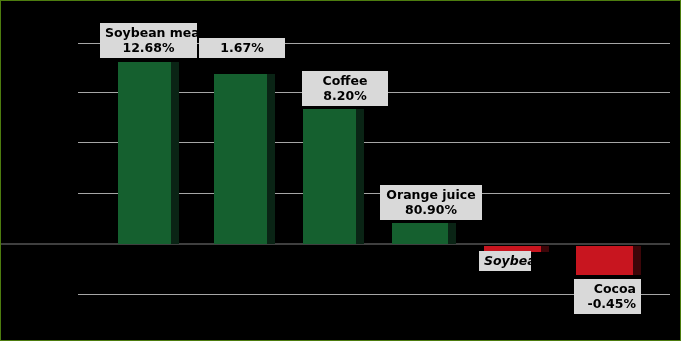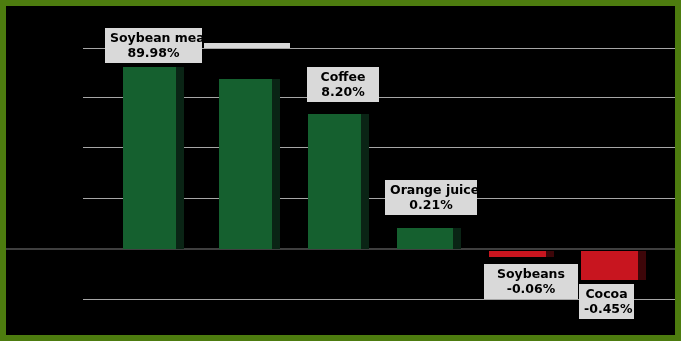--- a/index.html
+++ b/index.html
@@ -5,21 +5,21 @@
   html, body {
     margin: 0;
     padding: 0;
     background: #000000;
   }
   #chart-root {
     position: relative;
     width: 681px;
     height: 341px;
     background: #000000;
-    border: 6px solid #4d7c0f;
+    border: 1px solid #4d7c0f;
     box-sizing: border-box;
     font-family: "DejaVu Sans", "Liberation Sans", sans-serif;
     overflow: hidden;
   }
   .plot-area {
     position: absolute;
     left: 85px;
     top: 0px;
     width: 585px;
     height: 341px;
@@ -128,35 +128,35 @@
         <div class="bar neg" style="left: 490px; top: 245px; width: 65px; height: 29px;">
           <div class="bar-face"></div>
           <div class="bar-side"></div>
         </div>
       </div>
   </div>
 
   <div id="labels-host">
       <div class="data-label" style="left: 99px; top: 22px; width: 97px;">
         <span class="label-name">Soybean meal</span>
-        <span class="label-value">89.98%</span>
+        <span class="label-value">12.68%</span>
       </div>
       <div class="data-label" style="left: 198px; top: 37px; width: 86px;">
+        <span class="label-value">1.67%</span>
       </div>
-      <div class="data-label" style="left: 301px; top: 61px; width: 72px;">
+      <div class="data-label" style="left: 301px; top: 70px; width: 86px;">
         <span class="label-name">Coffee</span>
         <span class="label-value">8.20%</span>
       </div>
-      <div class="data-label" style="left: 379px; top: 174px; width: 92px;">
+      <div class="data-label" style="left: 379px; top: 184px; width: 102px;">
         <span class="label-name">Orange juice</span>
-        <span class="label-value">0.21%</span>
+        <span class="label-value">80.90%</span>
       </div>
-      <div class="data-label" style="left: 478px; top: 258px; width: 94px;">
+      <div class="data-label" style="left: 478px; top: 250px; width: 52px; font-style: italic;">
         <span class="label-name">Soybeans</span>
-        <span class="label-value">-0.06%</span>
       </div>
-      <div class="data-label" style="left: 573px; top: 278px; width: 55px;">
+      <div class="data-label" style="left: 573px; top: 278px; width: 67px; text-align: right;">
         <span class="label-name">Cocoa</span>
         <span class="label-value">-0.45%</span>
       </div>
     </div>
 
 </div>
 
 </body></html>

